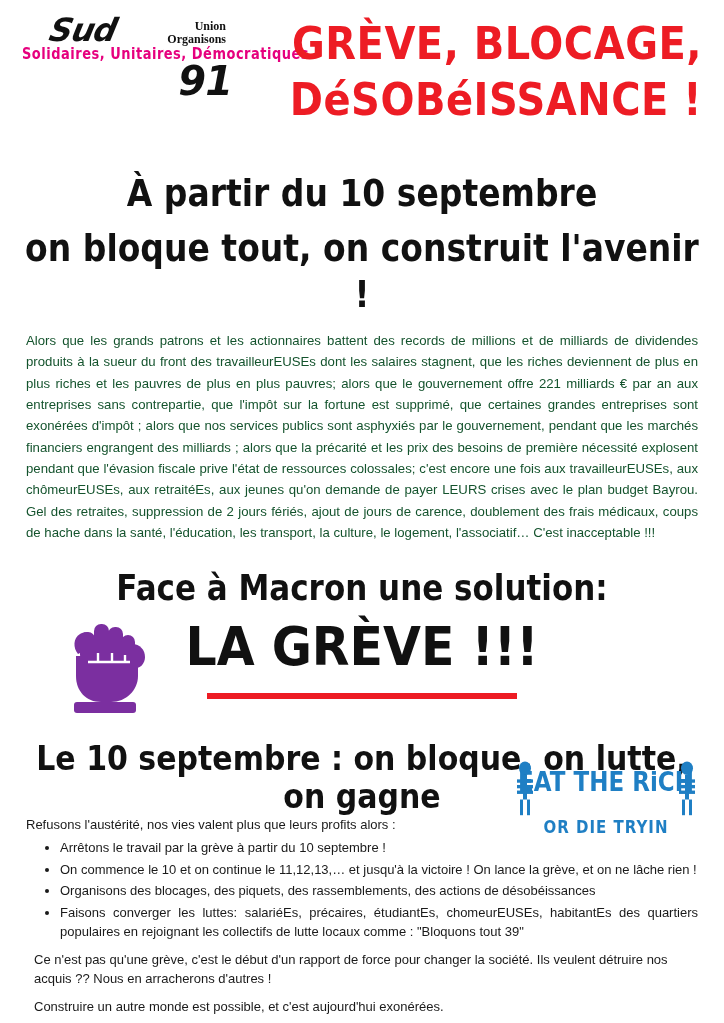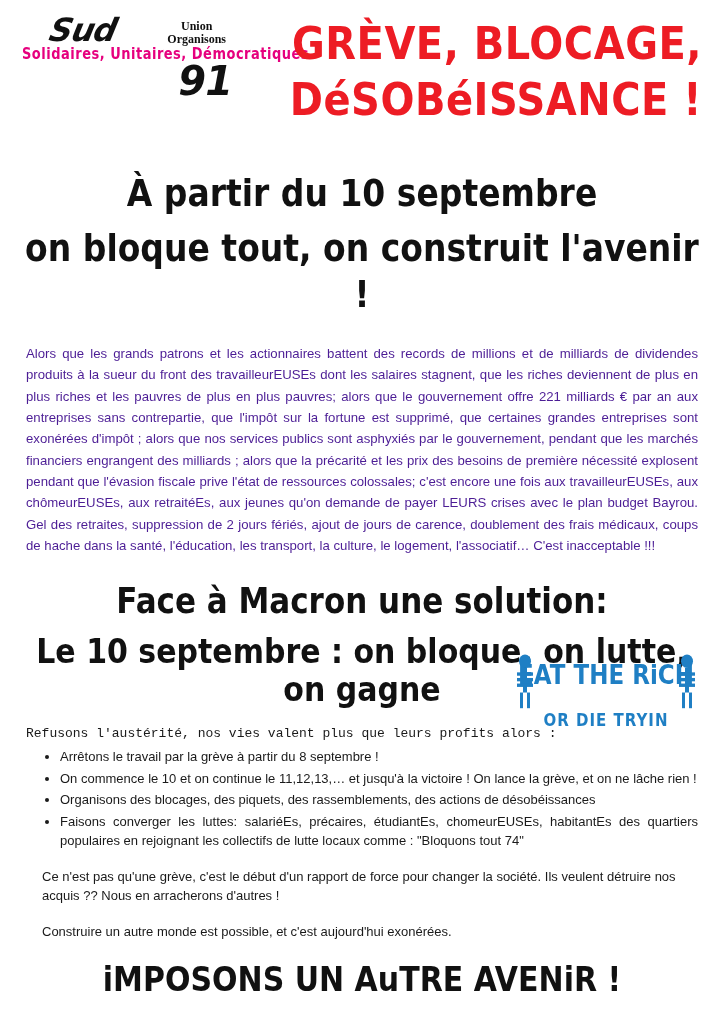--- a/index.html
+++ b/index.html
@@ -55,21 +55,21 @@
     color: #111;
   }
   .logo-union {
     position: absolute;
     right: 6px;
     top: 6px;
     font-family: "Liberation Serif", serif;
     font-weight: bold;
     font-size: 12px;
     line-height: 1.05;
-    text-align: center;
+    text-align: right;
     color: #111;
   }
   .logo-dept {
     position: absolute;
     right: 0px;
     top: 44px;
     font-family: "DejaVu Sans", sans-serif;
     font-weight: bold;
     font-style: italic;
     font-size: 40px;
@@ -116,25 +116,25 @@
     line-height: 1.25;
     letter-spacing: 0px;
     transform: scaleY(1.12);
     transform-origin: center top;
   }
   .t1 { margin-top: 52px; }
   .t2 { margin-top: 14px; }
 
   
   .para {
-    margin-top: 35px;
+    margin-top: 22px;
     font-size: 13.2px;
     line-height: 1.62;
     text-align: justify;
-    color: #4c1d95;
+    color: #14532d;
     padding: 0 4px;
   }
 
   
   .t3 {
     margin-top: 22px;
     font-size: 31px;
   }
   .greve-row {
     position: relative;
@@ -206,32 +206,32 @@
   .eat-rich .skel.l { left: -2px; }
   .eat-rich .skel.r { right: -2px; }
 
   
   .small-text {
     font-size: 13px;
     line-height: 1.5;
     color: #1a1a1a;
     padding: 0 4px;
   }
-  .lead-in { margin-top: 18px; font-family: Liberation Mono, monospace; }
+  .lead-in { margin-top: 2px; }
   ul.points {
     margin: 4px 0 4px 0;
     padding-left: 34px;
   }
   ul.points li {
     margin-bottom: 3px;
     font-size: 13px;
     line-height: 1.45;
   }
   ul.points li.justify { text-align: justify; }
-  .closing p { margin: 16px; }
+  .closing p { margin: 8px; }
 
   .t5 {
     margin-top: 18px;
     font-size: 30px;
   }
 </style>
 </head>
 <body>
 
 <div class="page">
@@ -254,20 +254,42 @@
     </div>
   </div>
 
   <div class="bigtitle t1">À partir du 10 septembre</div>
   <div class="bigtitle t2">on bloque tout, on construit l'avenir !</div>
 
   <div class="para">Alors que les grands patrons et les actionnaires battent des records de millions et de milliards de dividendes produits à la sueur du front des travailleurEUSEs dont les salaires stagnent, que les riches deviennent de plus en plus riches et les pauvres de plus en plus pauvres; alors que le gouvernement offre 221 milliards € par an aux entreprises sans contrepartie, que l'impôt sur la fortune est supprimé, que certaines grandes entreprises sont exonérées d'impôt ; alors que nos services publics sont asphyxiés par le gouvernement, pendant que les marchés financiers engrangent des milliards ; alors que la précarité et les prix des besoins de première nécessité explosent pendant que l'évasion fiscale prive l'état de ressources colossales;   c'est encore une fois aux travailleurEUSEs, aux chômeurEUSEs, aux retraitéEs, aux jeunes qu'on demande de payer LEURS crises avec le plan budget Bayrou. Gel des retraites, suppression de 2 jours fériés, ajout de jours de carence, doublement des frais médicaux, coups de hache dans la santé, l'éducation, les transport, la culture, le logement, l'associatif… C'est inacceptable !!!</div>
 
   <div class="bigtitle t3">Face à Macron une solution:</div>
 
+  <div class="greve-row">
+    <svg class="fist" viewBox="0 0 92 104">
+      <g fill="#7b2fa0">
+        <path d="M20 44 c-5 -6 -5 -16 2 -20 c6 -4 13 -1 16 5 l2 5 z"></path>
+        <rect x="22" y="22" width="15" height="30" rx="7"></rect>
+        <rect x="36" y="14" width="15" height="38" rx="7"></rect>
+        <rect x="50" y="17" width="15" height="35" rx="7"></rect>
+        <rect x="63" y="25" width="14" height="28" rx="7"></rect>
+        <path d="M18 46 h62 v20 c0 14 -12 26 -27 26 h-10 c-15 0 -25 -11 -25 -26 z"></path>
+        <path d="M74 34 c8 0 13 6 13 13 c0 7 -5 12 -13 12 z"></path>
+        <rect x="16" y="92" width="62" height="11" rx="3"></rect>
+      </g>
+      <g stroke="#ffffff" stroke-width="2.4" fill="none">
+        <path d="M30 52 h42"></path>
+        <path d="M40 52 v-9"></path>
+        <path d="M54 52 v-9"></path>
+        <path d="M67 52 v-7"></path>
+      </g>
+    </svg>
+    <div class="greve-text">LA GRÈVE !!!</div>
+    <div class="underline-red"></div>
+  </div>
 
   <div class="bigtitle t4">Le 10 septembre : on bloque, on lutte,</div>
   <div class="bigtitle t4b">
     <span>on gagne</span>
     <span class="eat-rich">
       <svg class="skel l" width="22" height="52" viewBox="0 0 22 52">
         <g fill="#1f7fc4">
           <circle cx="11" cy="7" r="6"></circle>
           <rect x="9" y="13" width="4" height="22"></rect>
           <rect x="3" y="17" width="16" height="3"></rect>
@@ -289,24 +311,24 @@
         </g>
       </svg>
       <span class="er1">EAT THE RiCH</span>
       <span class="er2">OR DIE TRYIN</span>
     </span>
   </div>
 
   <div class="small-text">
     <div class="lead-in">Refusons l'austérité, nos vies valent plus que leurs profits alors :</div>
     <ul class="points">
-      <li>Arrêtons le travail par la grève à partir du 8 septembre !</li>
+      <li>Arrêtons le travail par la grève à partir du 10 septembre !</li>
       <li>On commence le 10 et on continue le 11,12,13,… et jusqu'à la victoire ! On lance la grève, et on ne lâche rien !</li>
       <li>Organisons des blocages, des piquets, des rassemblements, des actions de désobéissances</li>
-      <li class="justify">Faisons converger les luttes: salariéEs, précaires, étudiantEs, chomeurEUSEs, habitantEs des quartiers populaires en rejoignant les collectifs de lutte locaux comme : "Bloquons tout 74"</li>
+      <li class="justify">Faisons converger les luttes: salariéEs, précaires, étudiantEs, chomeurEUSEs, habitantEs des quartiers populaires en rejoignant les collectifs de lutte locaux comme : "Bloquons tout 39"</li>
     </ul>
     <div class="closing">
       <p>Ce n'est pas qu'une grève, c'est le début d'un rapport de force pour changer la société. Ils veulent détruire nos acquis ?? Nous en arracherons d'autres !</p>
       <p>Construire un autre monde est possible, et c'est aujourd'hui exonérées.</p>
     </div>
   </div>
 
   <div class="bigtitle t5">iMPOSONS UN AuTRE AVENiR !</div>
 
 </div>

